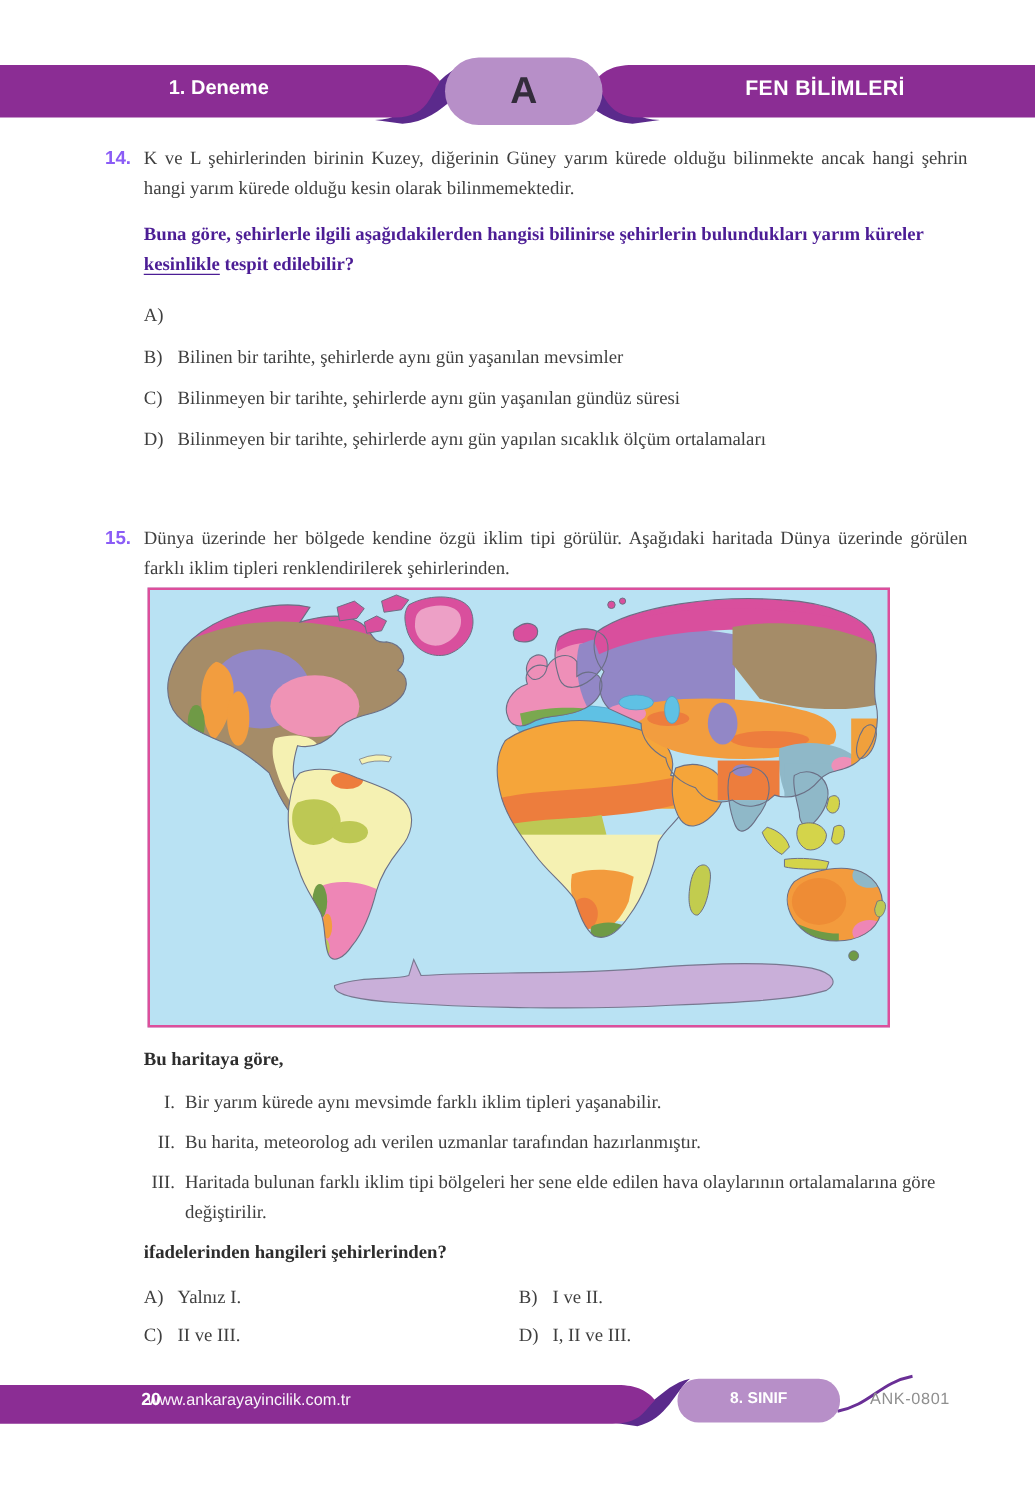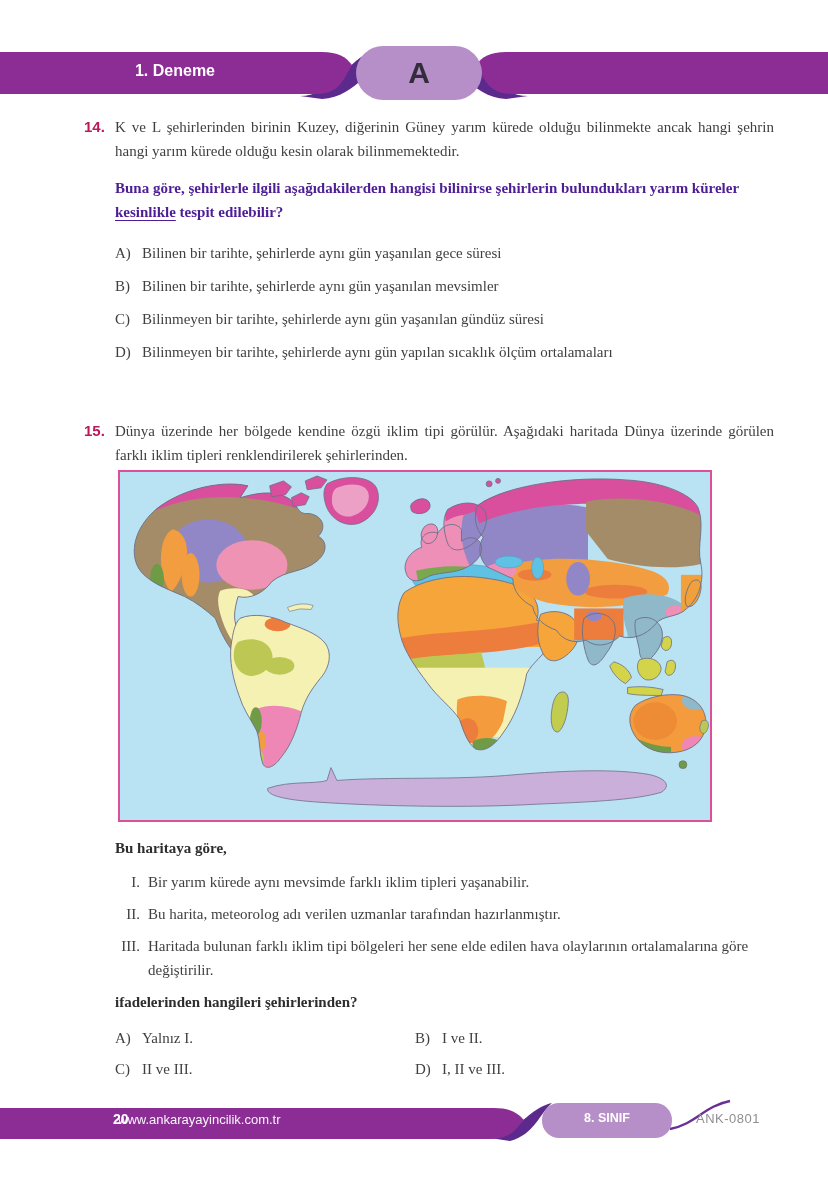--- a/index.html
+++ b/index.html
@@ -14,21 +14,21 @@
   .hdr-text { position:absolute; color:#ffffff; font-weight:bold; text-align:center; }
   .hdr-left   { left:60px;  top:62px;  width:230px; font-size:16px; }
   .hdr-badge  { left:356px; top:56px;  width:126px; font-size:30px; color:#332c3b; font-weight:600; }
   .hdr-right  { left:520px; top:61px;  width:280px; font-size:17px; letter-spacing:.3px; }
   .ft-page    { position:absolute; left:80px;  top:1111px; color:#fff; font-weight:bold; font-size:14px;margin-left:33px; }
   .ft-site    { position:absolute; left:118px; top:1112px; color:rgba(255,255,255,.95); font-size:13px; }
   .ft-grade   { position:absolute; left:542px; top:1111px; width:130px; text-align:center; color:#fff; font-weight:bold; font-size:12.5px; }
   .ft-code    { position:absolute; left:696px; top:1111px; color:#8f8f8f; font-size:13px; letter-spacing:.5px; }
   
   .qblock { position:absolute; left:84px; width:690px; font-size:15px; line-height:24px; }
-  .qnum  { position:absolute; left:0; top:0; width:28px; color:#be185d; font-weight:bold; }
+  .qnum  { position:absolute; left:0; top:0; width:28px; color:#8b5cf6; font-weight:bold; }
   .qbody { margin-left:31px;font-family:Liberation Serif, serif; }
   .intro { text-align:justify; }
   .stem  { font-weight:bold; color:#4c1d95; margin-top:13px; }
   .stem .ul { text-decoration:underline; text-underline-offset:3px; }
   .opt { display:flex; margin-top:9px; }
   .opt:first-of-type { margin-top:17px; }
   .opt-label { width:27px; flex:0 0 27px; }
   .stmt { display:flex; margin-bottom:8px; }
   .stmt-num { width:25px; flex:0 0 25px; text-align:right; margin-right:8px; }
   .stmt-text { flex:1; }
@@ -51,29 +51,29 @@
 
   <svg class="ribbon-svg" style="top:45px" width="828" height="62" viewBox="0 0 828 62">
     <path d="M300,51 C332,51 346,18 368,8 C382,2 392,2 400,4 L392,13 C372,15 358,52 322,54 Z" fill="#5b2a8c"></path>
     <path d="M528,51 C496,51 482,18 460,8 C446,2 436,2 428,4 L436,13 C456,15 470,52 506,54 Z" fill="#5b2a8c"></path>
     <path d="M0,7 H322 C338,7 346,12 352,20 L344,34 C338,44 330,49 316,49 H0 Z" fill="#8b2d94"></path>
     <path d="M828,7 H506 C490,7 482,12 476,20 L484,34 C490,44 498,49 512,49 H828 Z" fill="#8b2d94"></path>
     <rect x="356" y="1" width="126" height="54" rx="27" fill="#b78fc8"></rect>
   </svg>
   <div class="hdr-text hdr-left">1. Deneme</div>
   <div class="hdr-text hdr-badge">A</div>
+  <div class="hdr-text hdr-right">FEN BİLİMLERİ</div>
 
   <div class="qblock" style="top:115px">
     <span class="qnum">14.</span>
     <div class="qbody">
       <p class="intro">K ve L şehirlerinden birinin Kuzey, diğerinin Güney yarım kürede olduğu bilinmekte ancak hangi şehrin hangi yarım kürede olduğu kesin olarak bilinmemektedir.</p>
       <p class="stem"><span>Buna göre, şehirlerle ilgili aşağıdakilerden hangisi bilinirse şehirlerin bulundukları yarım küreler </span><span class="ul">kesinlikle</span><span> tespit edilebilir?</span></p>
       <div class="opt">
         <span class="opt-label">A)</span>
-        <span class="opt-text">Bilinen bir tarihte, şehirlerde aynı gün yaşanılan gece süresi</span>
       </div>
       <div class="opt">
         <span class="opt-label">B)</span>
         <span class="opt-text">Bilinen bir tarihte, şehirlerde aynı gün yaşanılan mevsimler</span>
       </div>
       <div class="opt">
         <span class="opt-label">C)</span>
         <span class="opt-text">Bilinmeyen bir tarihte, şehirlerde aynı gün yaşanılan gündüz süresi</span>
       </div>
       <div class="opt">

